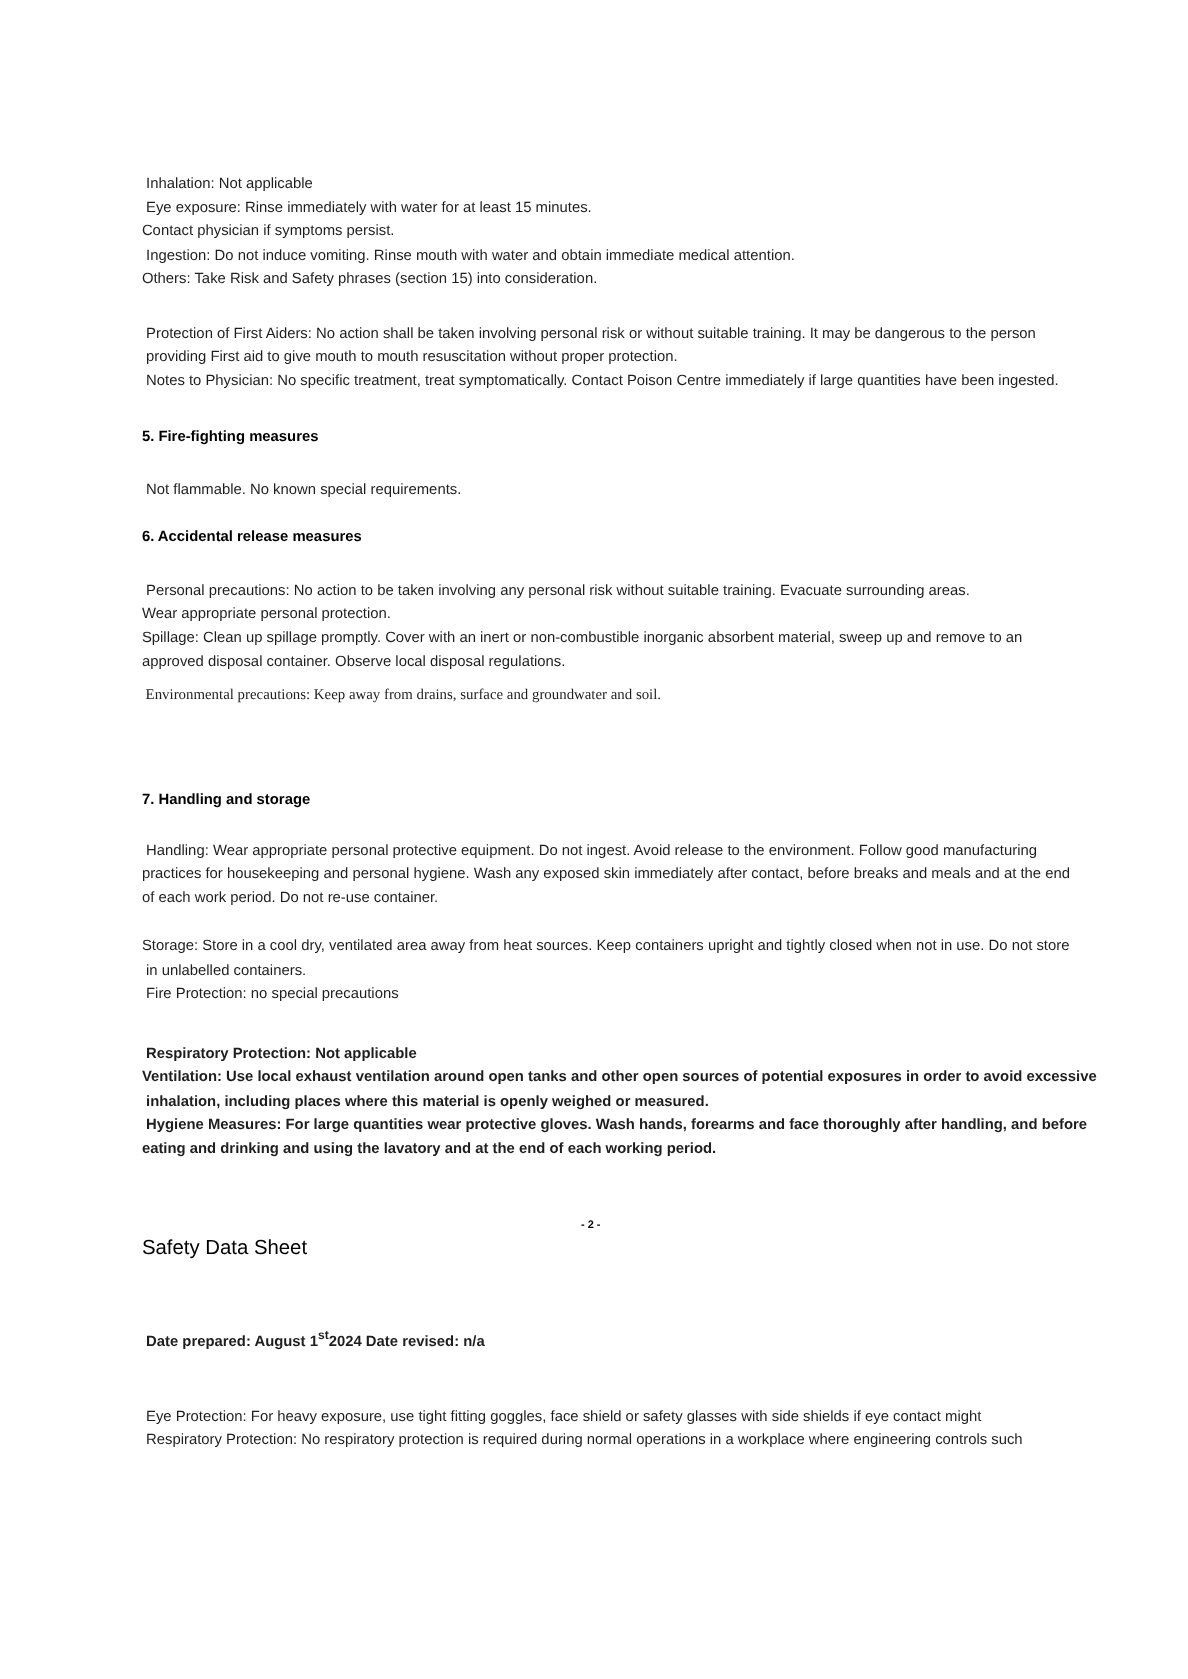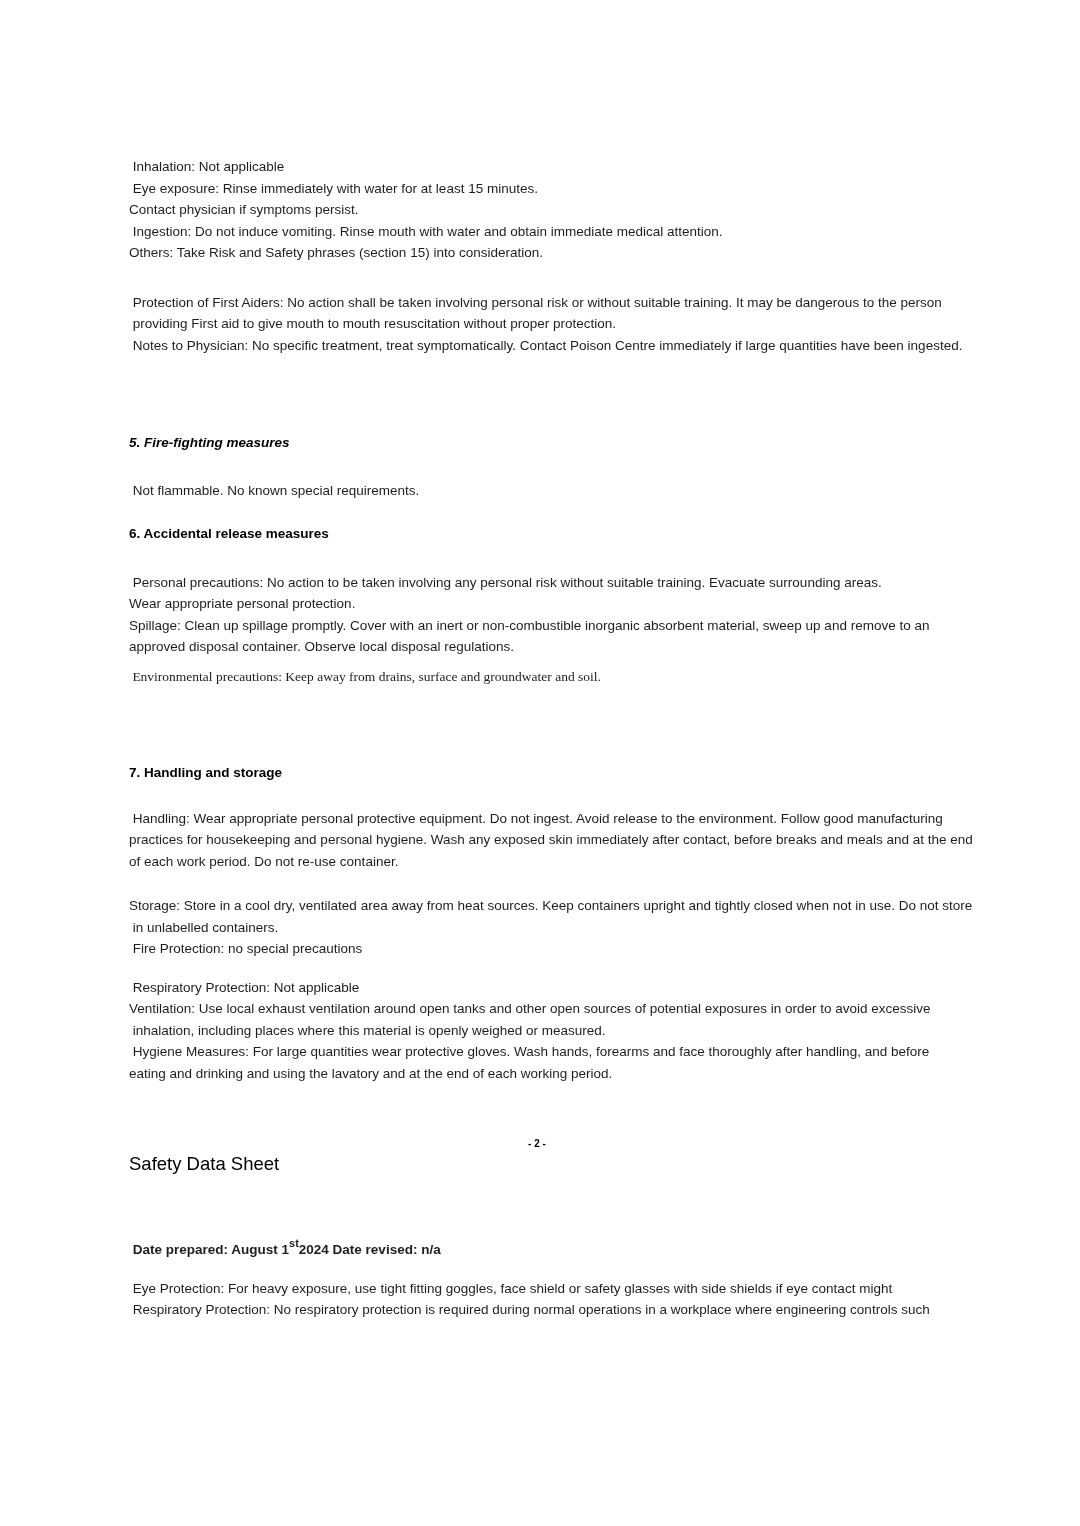--- a/index.html
+++ b/index.html
@@ -11,33 +11,33 @@
     overflow: hidden;
   }
   .content {
     padding: 156px 0 0 129px;
     font-size: 13.5px;
     line-height: 21.5px;
   }
   .line { white-space: pre; }
   .heading { font-weight: bold; color: #000; white-space: pre; }
   .g-firstaiders { margin-top: 28px; }
-  .g-sec5        { margin-top: 76px; font-style: italic; }
+  .g-sec5        { margin-top: 30px; }
   .g-notflam     { margin-top: 26px; }
   .g-sec6        { margin-top: 22px; }
   .g-personal    { margin-top: 27px; }
   .g-environ     { margin-top: 8px; font-family: Liberation Serif, serif; }
   .g-sec7        { margin-top: 75px; }
   .g-handling    { margin-top: 24px; }
   .g-storage     { margin-top: 23px; }
   .g-sec8        { margin-top: 51px; }
-  .g-respiratory { margin-top: 17px; }
+  .g-respiratory { margin-top: 33px; font-weight: bold; }
   .g-pagenum     { margin-top: 53px; }
   .g-date        { margin-top: 62px; font-weight: bold; }
-  .g-protection  { margin-top: 16px; }
+  .g-protection  { margin-top: 44px; }
   .pagenum {
     width: 816px;
     text-align: center;
     font-weight: bold;
     font-size: 10px;
     color: #000;
     line-height: 14px;
   }
   .title {
     font-weight: normal;

